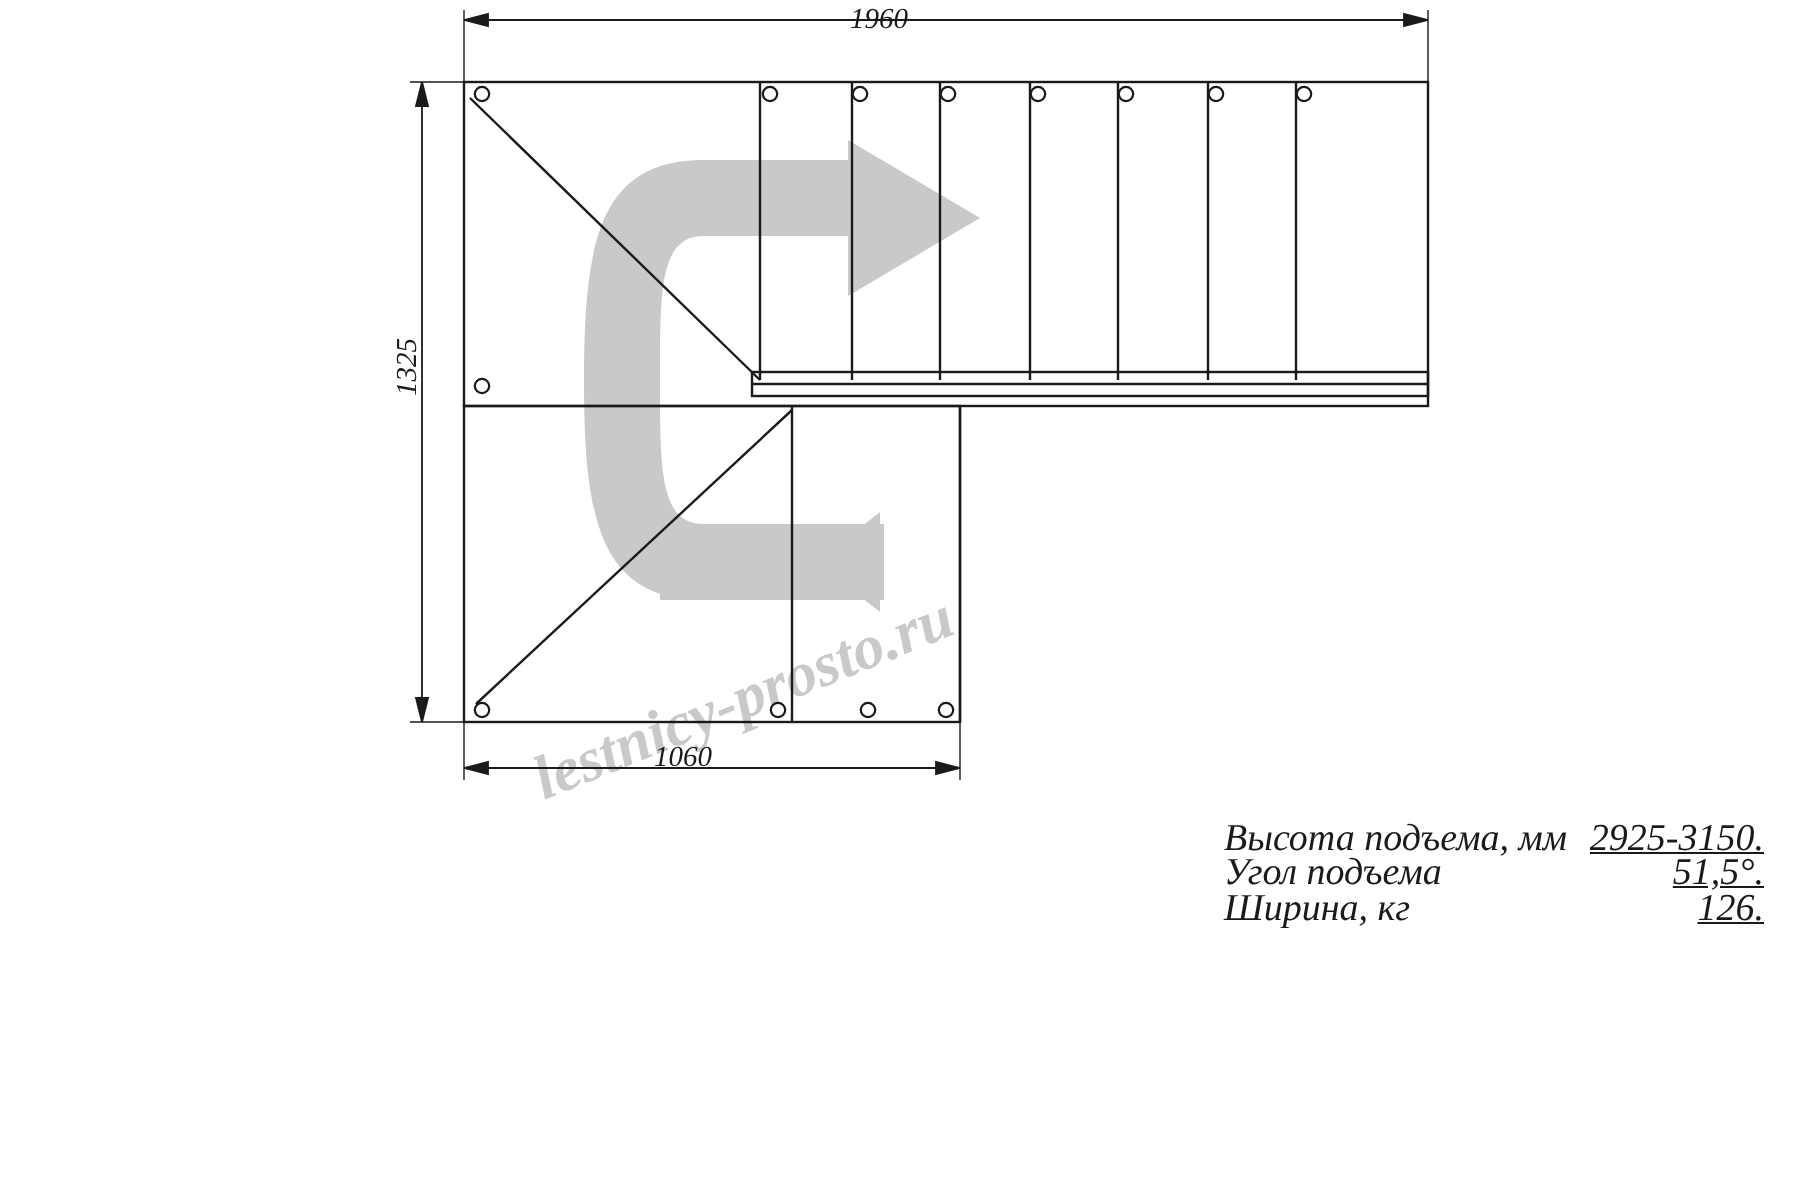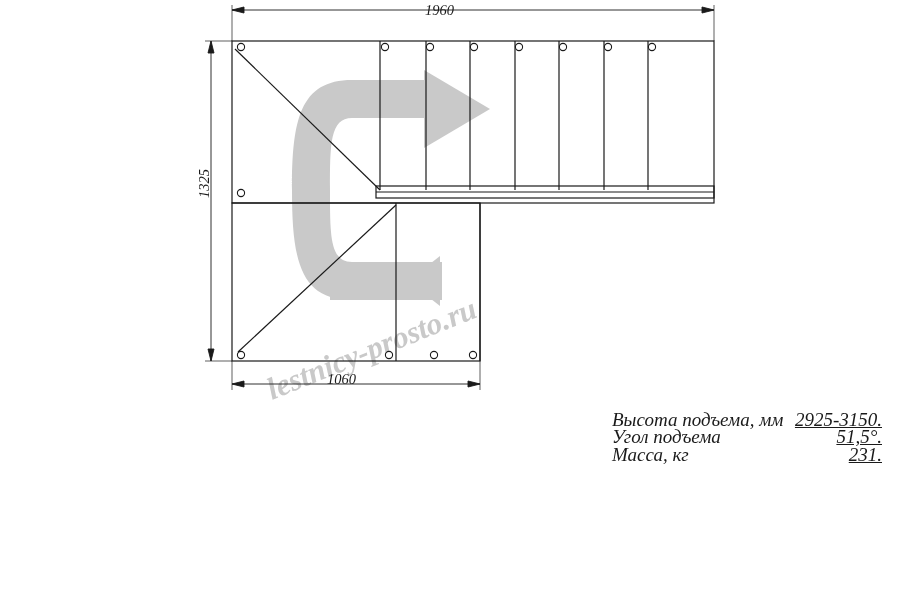--- a/index.html
+++ b/index.html
@@ -184,18 +184,18 @@
   <div class="spec-table">
     <div class="spec-row">
       <span class="spec-label">Высота подъема, мм</span>
       <span class="spec-value">2925-3150.</span>
     </div>
     <div class="spec-row">
       <span class="spec-label">Угол подъема</span>
       <span class="spec-value">51,5°.</span>
     </div>
     <div class="spec-row">
-      <span class="spec-label">Масса, кг</span>
-      <span class="spec-value">231.</span>
+      <span class="spec-label">Ширина, кг</span>
+      <span class="spec-value">126.</span>
     </div>
   </div>
 
 </div>
 
 </body></html>

